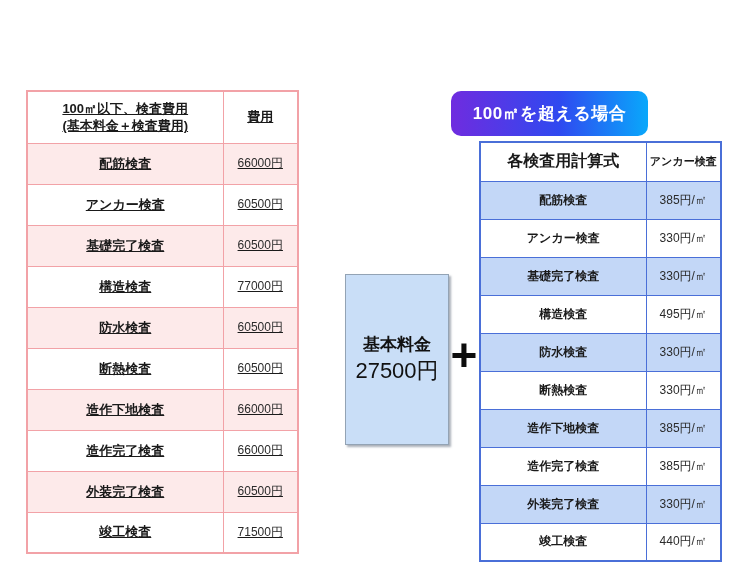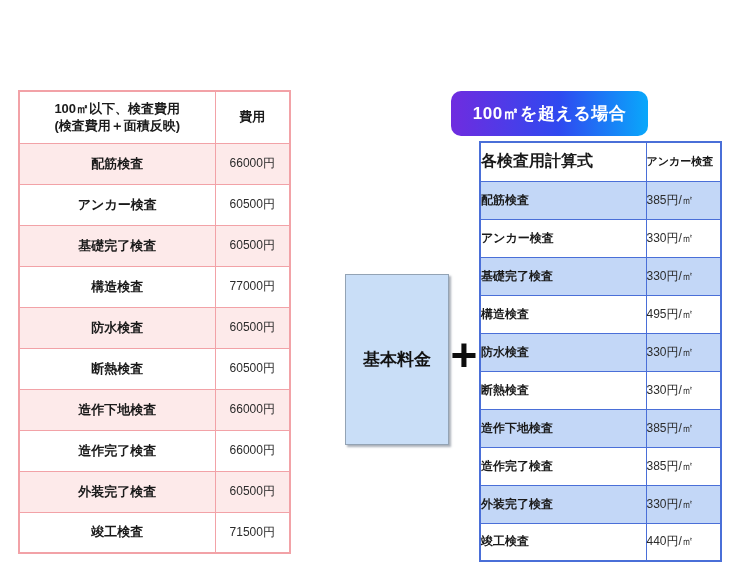--- a/index.html
+++ b/index.html
@@ -7,23 +7,24 @@
     position:relative;width:732px;height:571px;background:#ffffff;overflow:hidden;
     font-family:"Liberation Sans","DejaVu Sans",sans-serif;color:#1a1a1a;
   }
   .title{
     position:absolute;top:8px;left:0;width:732px;text-align:center;
     font-size:38px;font-weight:900;color:#000;letter-spacing:1px;
   }
 
   
   .ltable{
-    position:absolute;left:18px;top:90px;width:271px;
+    position:absolute;left:26px;top:90px;width:271px;
     border-collapse:collapse;table-layout:fixed;background:#fff;
     border:2px solid #f2a2a7;
+    text-decoration:underline;
   }
   .ltable td,.ltable th{border:1px solid #f2a2a7;text-align:center;vertical-align:middle;padding:0;}
   .ltable col.c-name{width:196px;}
   .ltable col.c-val{width:75px;}
   .ltable thead tr{height:52px;}
   .ltable tbody tr{height:41px;}
   .ltable tbody tr:nth-child(odd){background:#fdeaea;}
   .lhead-name{font-size:13px;font-weight:bold;line-height:1.35;}
   .lhead-val{font-size:13px;font-weight:bold;}
   .lrow-name{font-size:13px;font-weight:bold;color:#1a1a1a;}
@@ -36,21 +37,21 @@
     display:flex;align-items:center;justify-content:center;
     color:#fff;font-size:17px;font-weight:bold;letter-spacing:0.5px;
   }
 
   
   .rtable{
     position:absolute;left:479px;top:141px;width:241px;
     border-collapse:collapse;table-layout:fixed;background:#fff;
     border:2px solid #4a6fd8;
   }
-  .rtable td,.rtable th{border:1px solid #4a6fd8;text-align:left;vertical-align:middle;padding:0;}
+  .rtable td,.rtable th{border:1px solid #4a6fd8;text-align:center;vertical-align:middle;padding:0;}
   .rtable col.c-name{width:166px;}
   .rtable col.c-val{width:75px;}
   .rtable thead tr{height:39px;}
   .rtable tbody tr{height:38px;}
   .rtable tbody tr:nth-child(odd){background:#c3d7f7;}
   .rhead-name{font-size:16px;font-weight:bold;}
   .rhead-val{font-size:11px;font-weight:bold;}
   .rrow-name{font-size:12px;font-weight:bold;color:#1a1a1a;}
   .rrow-val{font-size:12px;font-weight:normal;color:#2b2b2b;}
 
@@ -79,21 +80,21 @@
 
   <table class="ltable">
     <colgroup>
         <col class="c-name">
         <col class="c-val">
       </colgroup>
     <thead>
       <tr>
         <th>
           <div class="lhead-name">100㎡以下、検査費用</div>
-          <div class="lhead-name">(検査費用＋面積反映)</div>
+          <div class="lhead-name">(基本料金＋検査費用)</div>
         </th>
         <th class="lhead-val">費用</th>
       </tr>
     </thead>
     <tbody>
       <tr>
         <td class="lrow-name">配筋検査</td>
         <td class="lrow-val">66000円</td>
       </tr>
       <tr>
@@ -134,20 +135,21 @@
       </tr>
     </tbody>
   </table>
 
   <div class="badge">
     <span>100㎡を超える場合</span>
   </div>
 
   <div class="basefee">
     <div class="label">基本料金</div>
+    <div class="amount">27500円</div>
   </div>
 
   <div class="plus">+</div>
 
   <table class="rtable">
     <colgroup>
         <col class="c-name">
         <col class="c-val">
       </colgroup>
     <thead>

